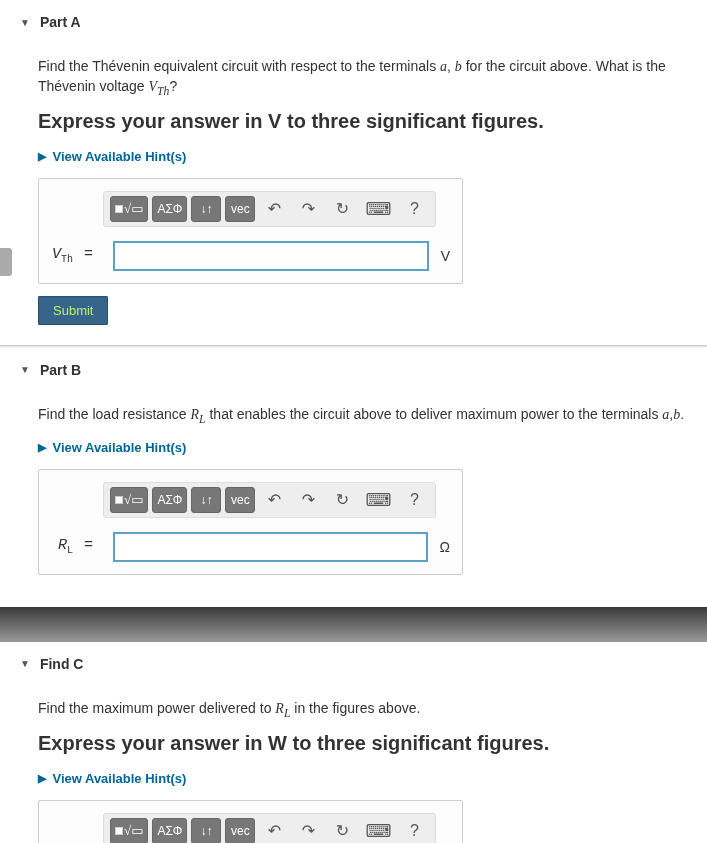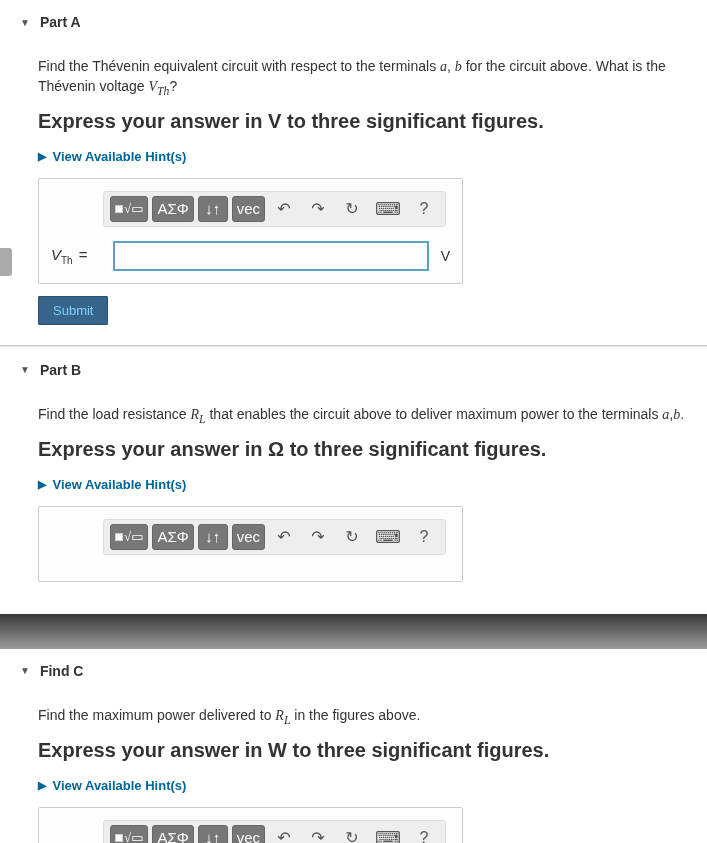--- a/index.html
+++ b/index.html
@@ -77,21 +77,21 @@
       width: fit-content;
       border: 1px solid #ddd;
     }
     .tool-btn {
       background: #777;
       color: #fff;
       border: 1px solid #666;
       border-radius: 3px;
       min-width: 30px;
       height: 26px;
-      font-size: 15px;
+      font-size: 12px;
       cursor: pointer;
       display: inline-flex;
       align-items: center;
       justify-content: center;
       padding: 0 4px;
     }
     .tool-btn.tpl { font-family: serif; font-size: 11px; }
     .tool-btn.light {
       background: transparent;
       color: #555;
@@ -100,44 +100,45 @@
     }
     .tool-btn.light.kbd { font-size: 18px; }
     .tool-btn .sq { display:inline-block; width:8px; height:8px; background:#fff; margin-right:1px; border:1px solid #ccc;}
     .tool-btn .root { font-size: 13px; }
     .answer-row {
       display: flex;
       align-items: center;
     }
     .var-label {
       font-style: italic;
-      font-family: Liberation Sans, sans-serif;
+      font-family: Liberation Mono, monospace;
       font-size: 15px;
       margin-right: 20px;
       white-space: nowrap;
       min-width: 42px;
+      text-align: right;
     }
     .var-label .eq { font-style: normal; margin-left:2px;}
     .var-label sub { font-size: 10px; font-style: normal;}
     .answer-input {
       border: 2px solid #5aa1c2;
       height: 30px;
       width: 318px;
       padding: 2px 6px;
       font-size: 14px;
       outline: none;
     }
     .unit-label {
       margin-left: 12px;
       font-size: 14px;
       color: #333;
     }
     .submit-btn {
       background: #36648b;
-      color: #7dd3fc;
+      color: #bef264;
       border: 1px solid #2a5070;
       padding: 6px 14px;
       font-size: 13px;
       cursor: pointer;
       border-radius: 1px;
     }
     .divider {
       height: 3px;
       background: linear-gradient(#ddd, #fff);
       border-top: 1px solid #ccc;
@@ -207,41 +208,45 @@
 
 <div class="part-section">
   <div class="part-header">
     <span class="caret">▼</span>
     <span class="part-title">Part B</span>
   </div>
   <div class="part-body">
     <p class="prompt">
       <span>Find the load resistance </span><i><span>R</span><sub>L</sub></i><span> that enables the circuit above to deliver maximum power to the terminals </span><i>a</i><span>,</span><i>b</i><span>.</span>
     </p>
-    <p class="instruction">Express your answer in Ω to three significant figures.</p>
     <div class="hints-link">
       <span class="caret-right">▶</span>
       <span>View Available Hint(s)</span>
     </div>
 
     <div class="answer-box">
       <div class="toolbar">
         <button class="tool-btn tpl">
             <span class="sq"></span>
             <span class="root">√▭</span>
           </button>
         <button class="tool-btn">ΑΣΦ</button>
         <button class="tool-btn">↓↑</button>
         <button class="tool-btn">vec</button>
         <button class="tool-btn light">↶</button>
         <button class="tool-btn light">↷</button>
         <button class="tool-btn light">↻</button>
         <button class="tool-btn light kbd">⌨</button>
         <button class="tool-btn light">?</button>
       </div>
+      <div class="answer-row">
+        <span class="var-label"><span>R</span><sub>L</sub><span class="eq"> =</span></span>
+        <input class="answer-input" type="text" value="" style="">
+        <span class="unit-label">Ω</span>
+      </div>
     </div>
   </div>
 </div>
 
 <div class="shadow-band"></div>
 
 <div class="part-section">
   <div class="part-header">
     <span class="caret">▼</span>
     <span class="part-title">Find C</span>

